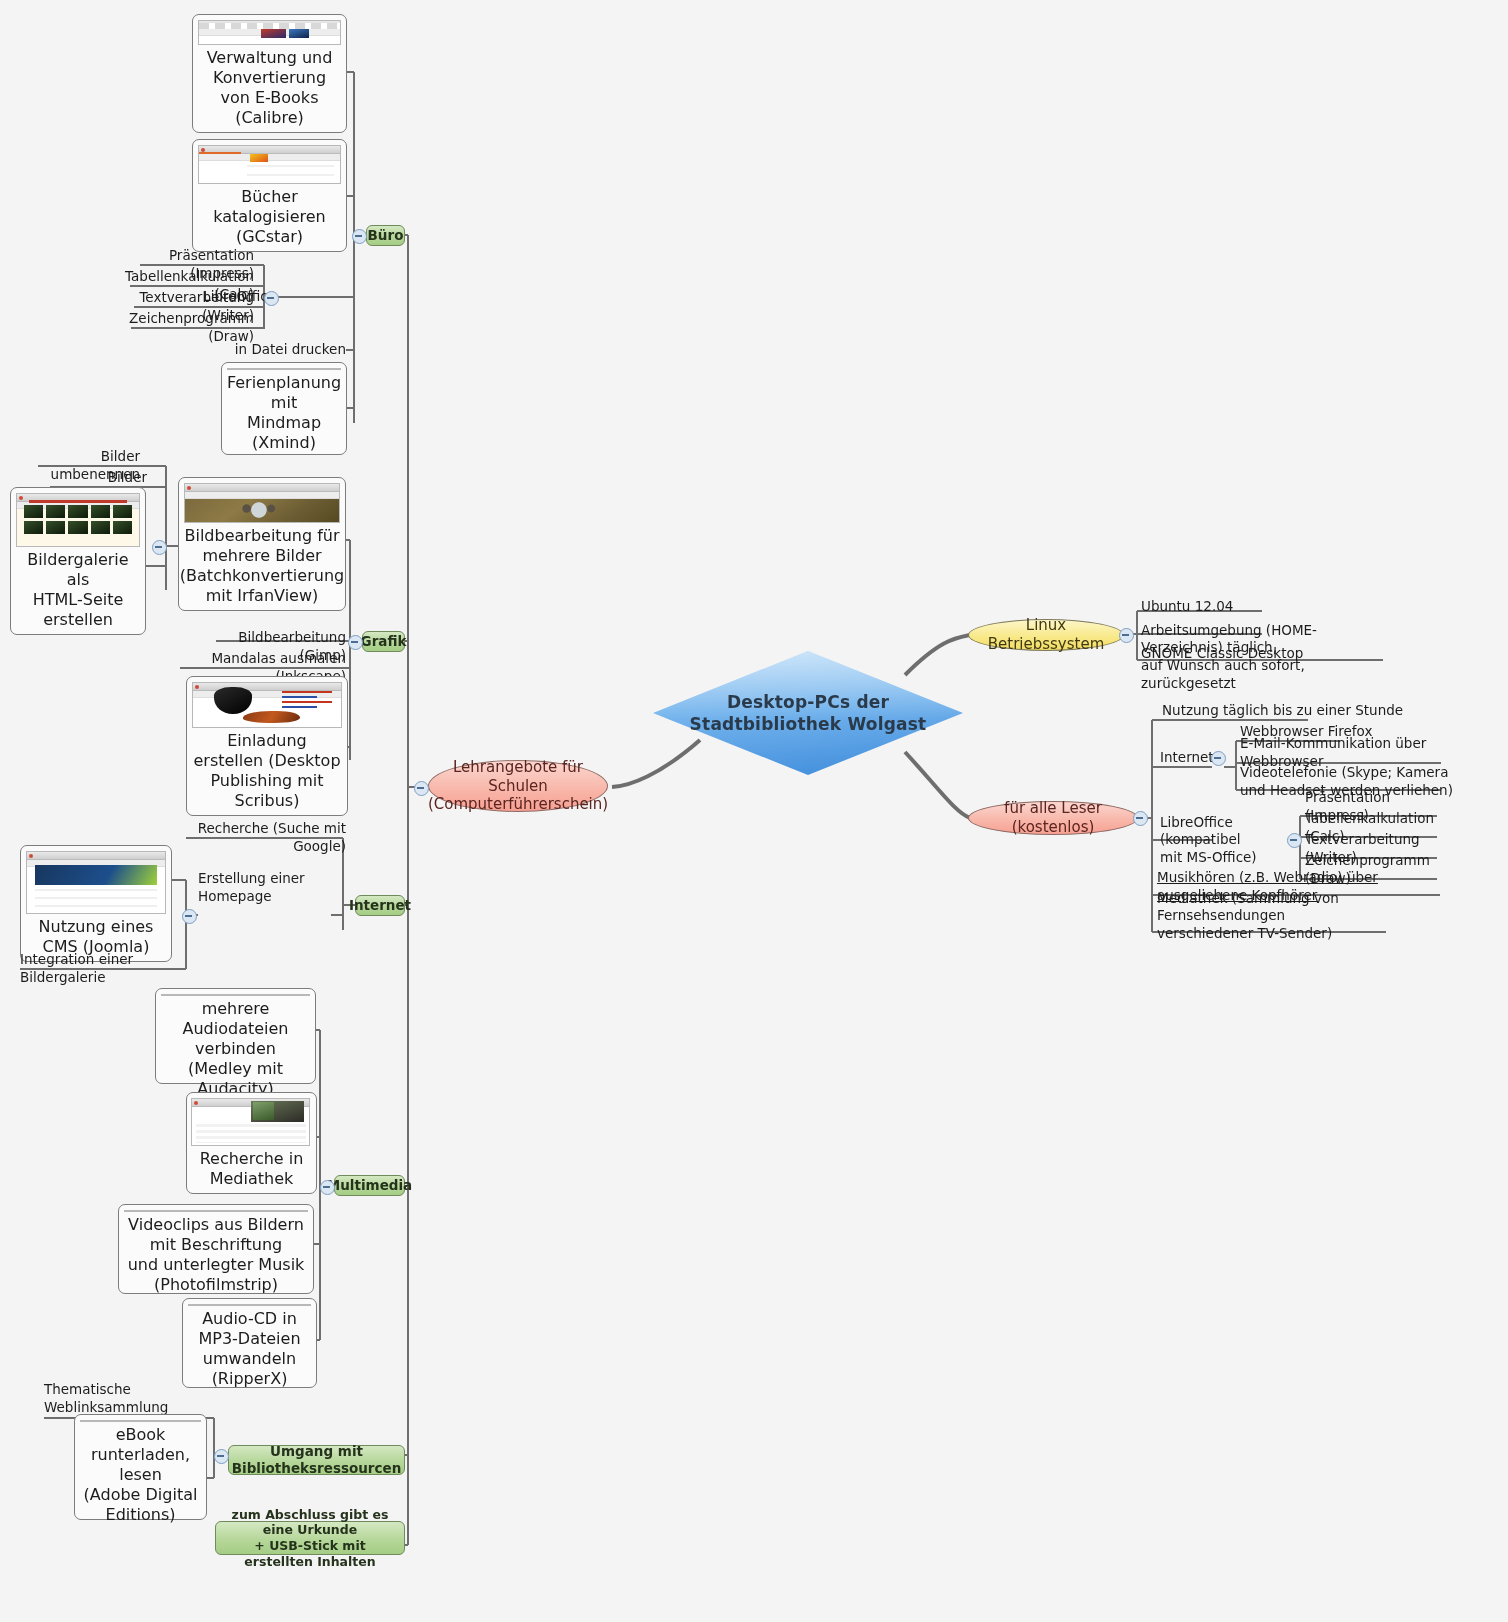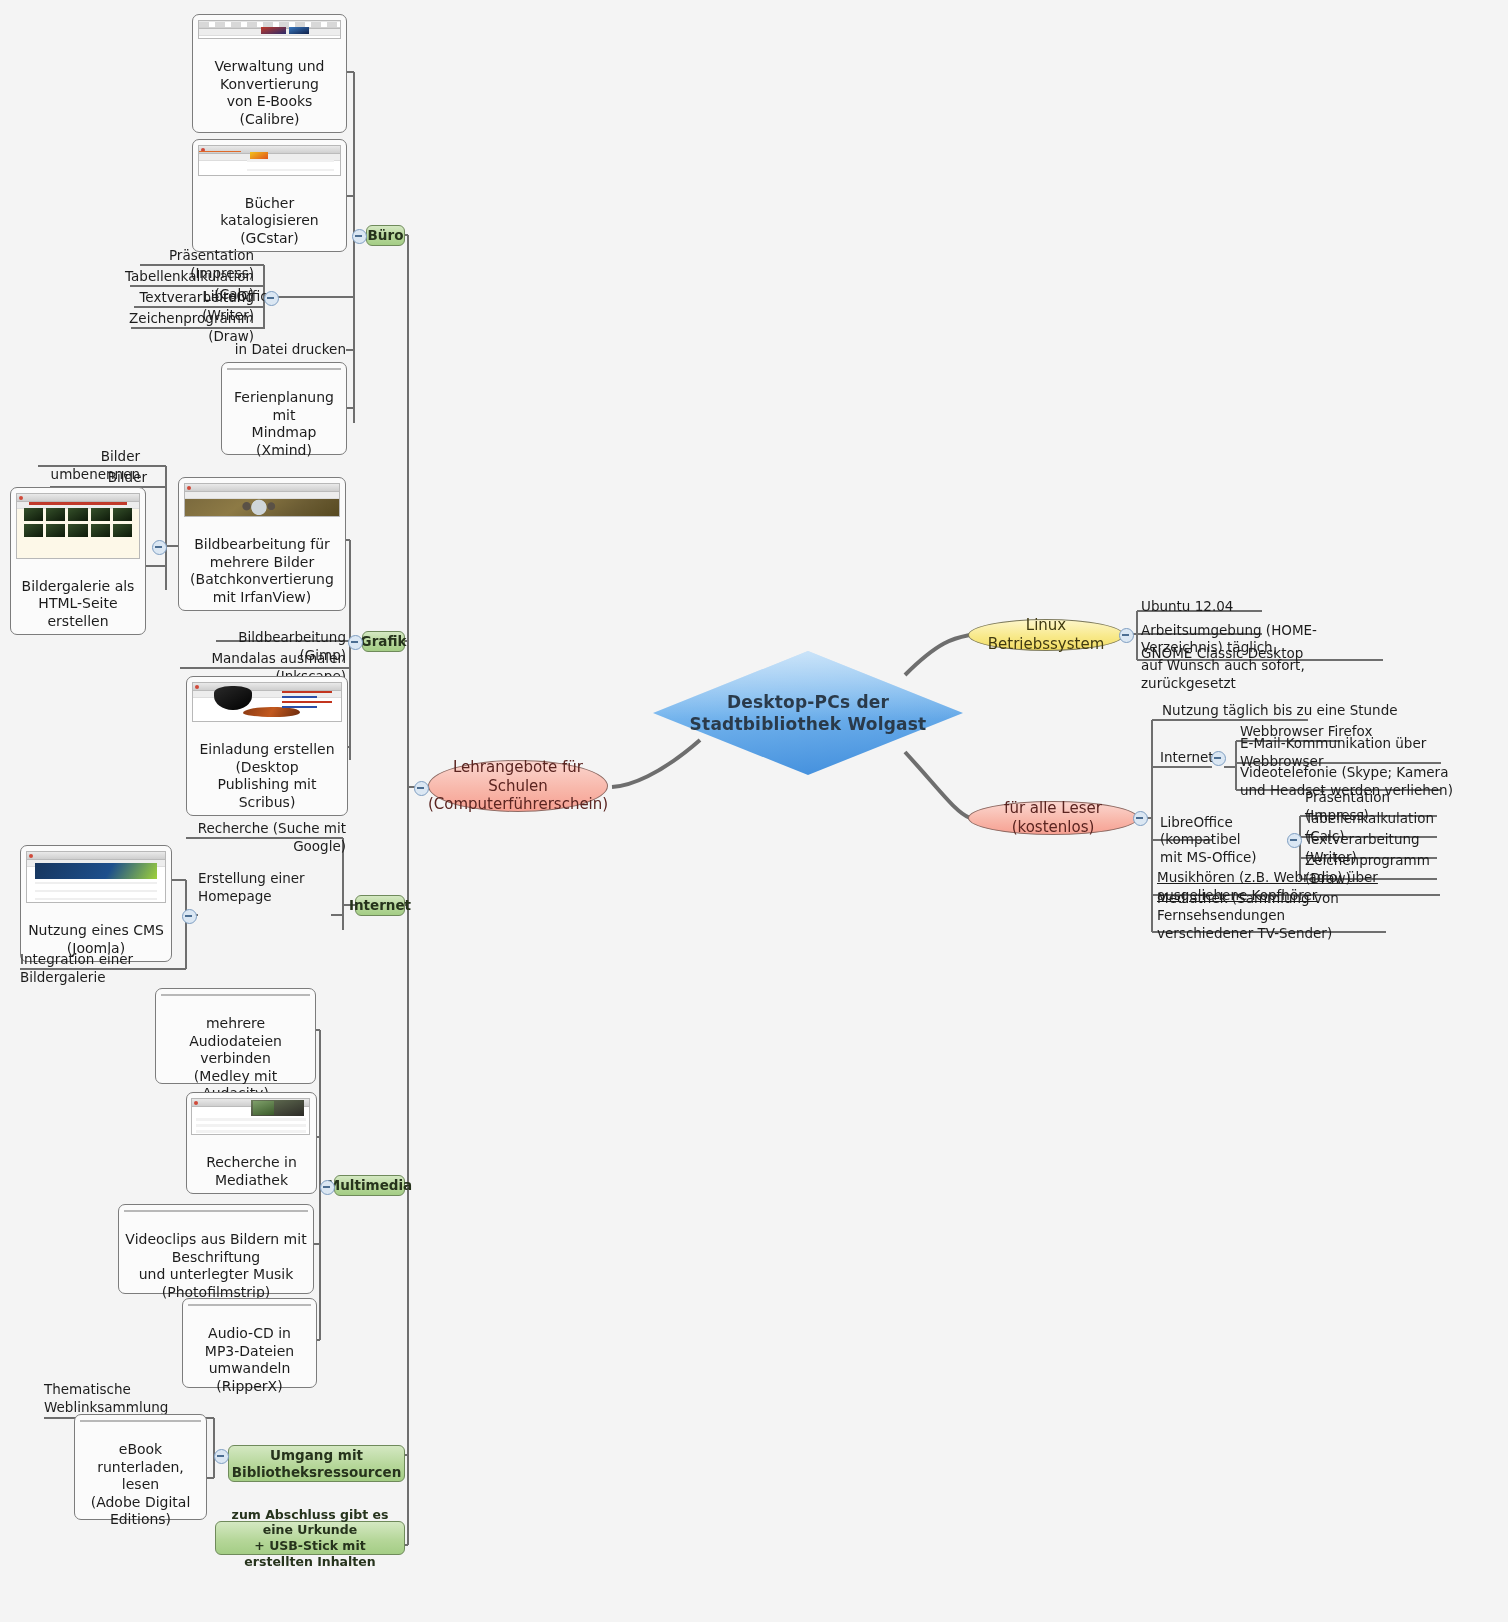--- a/index.html
+++ b/index.html
@@ -82,22 +82,22 @@
     background:#fbfbfb;
     padding:5px 6px 4px 6px;
     box-sizing:border-box;
     display:flex;flex-direction:column;align-items:center;
   }
   .card .thumb{
     width:100%;flex:1 1 auto;border:1px solid #b8b8b8;background:#fff;
     overflow:hidden;position:relative;
   }
   .card .cap{
-    font-size:14px;line-height:1.25;color:#1c1c1c;text-align:center;
-    padding-top:3px;white-space:pre-line;margin-top:16px;
+    font-size:16px;line-height:1.25;color:#1c1c1c;text-align:center;
+    padding-top:3px;white-space:pre-line;
   }
 
   
   .handle{
     position:absolute;width:13px;height:13px;border-radius:50%;
     background:#dbe7f3;border:1px solid #7e9ec2;
   }
   .handle:after{
     content:"";position:absolute;left:2px;top:5px;width:7px;height:1.5px;
     background:#4c6e92;
@@ -320,21 +320,21 @@
     <span>Arbeitsumgebung (HOME-Verzeichnis) täglich,
 auf  Wunsch auch sofort, zurückgesetzt</span>
   </div>
 
   <div class="node oval oval-pink" style="left:968px;top:801px;width:170px;height:34px;">
     <span>für alle Leser (kostenlos)</span>
   </div>
   <div class="handle" style="left:1133px;top:811px;"></div>
 
   <div class="node leaf l" style="left:1162px;top:702px;width:260px;height:18px;">
-    <span>Nutzung täglich bis zu eine Stunde</span>
+    <span>Nutzung täglich bis zu einer Stunde</span>
   </div>
 
   <div class="node leaf l" style="left:1160px;top:748px;width:64px;height:20px;">
     <span>Internet</span>
   </div>
   <div class="handle" style="left:1211px;top:751px;"></div>
 
   <div class="node leaf l" style="left:1240px;top:723px;width:200px;height:18px;">
     <span>Webbrowser Firefox</span>
   </div>
@@ -392,21 +392,21 @@
   <div class="node pill" style="left:355px;top:895px;width:50px;height:21px;">
     <span>Internet</span>
   </div>
   <div class="handle" style="left:182px;top:909px;"></div>
 
   <div class="node pill" style="left:334px;top:1175px;width:71px;height:21px;">
     <span>Multimedia</span>
   </div>
   <div class="handle" style="left:320px;top:1180px;"></div>
 
-  <div class="node pill" style="left:228px;top:1445px;width:177px;height:37px;">
+  <div class="node pill" style="left:228px;top:1445px;width:177px;height:30px;">
     <span>Umgang mit Bibliotheksressourcen</span>
   </div>
   <div class="handle" style="left:214px;top:1449px;"></div>
 
   <div class="node pill" style="left:215px;top:1521px;width:190px;height:34px;font-size:12.5px;">
     <span style="white-space:pre-line;">zum Abschluss gibt es eine Urkunde
 + USB-Stick mit erstellten Inhalten</span>
   </div>
 
   <div class="node card" style="left:192px;top:14px;width:155px;height:119px;">

